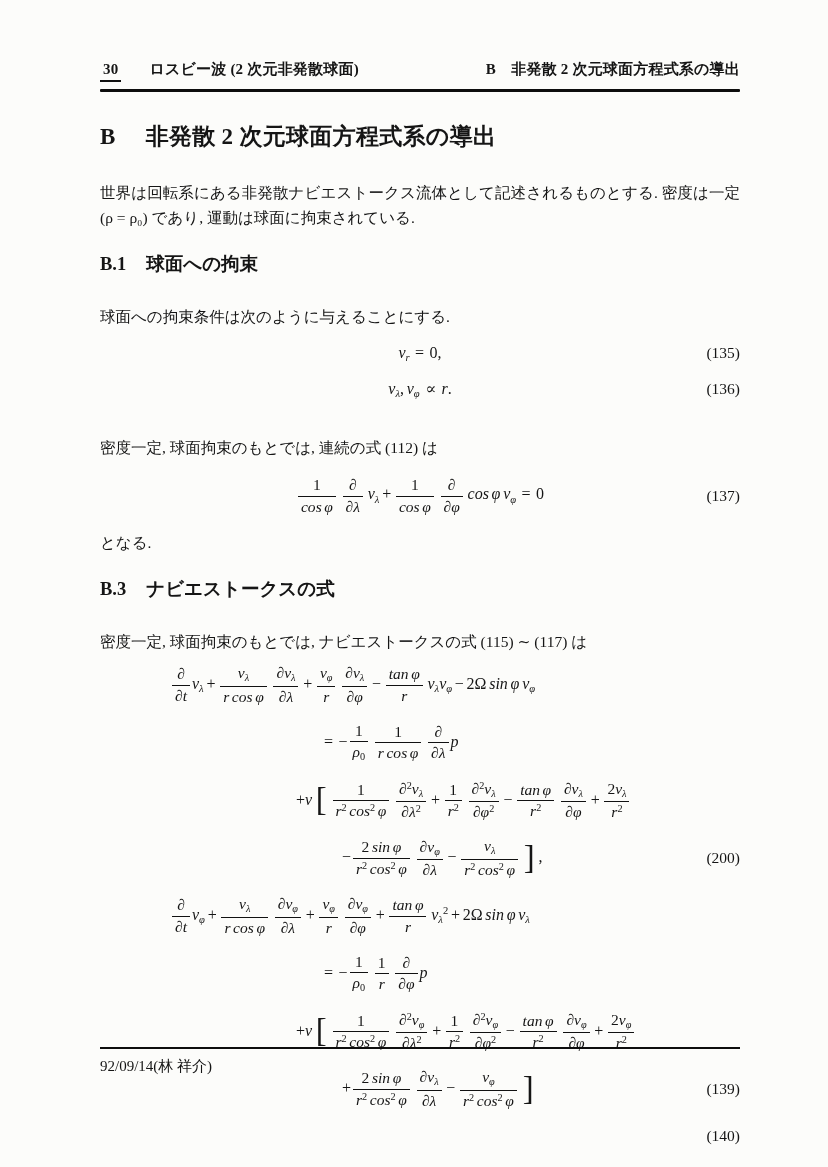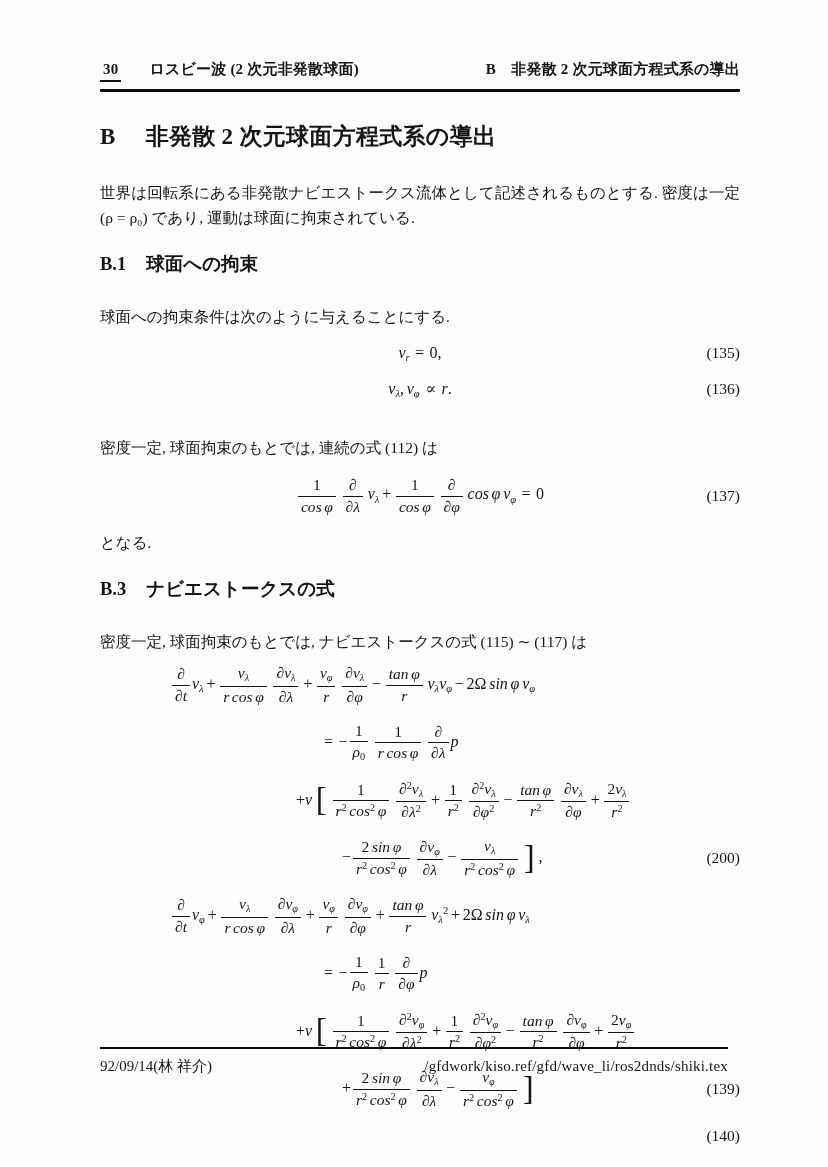--- a/index.html
+++ b/index.html
@@ -34,21 +34,21 @@
   .mn,.rm{font-style:normal;}
   .msp{display:inline-block;width:0.17em;}
   .frac{display:inline-block;vertical-align:middle;text-align:center;margin:0 2px;font-size:0.97em;}
   .frac .num,.frac .den{display:block;padding:1px 3px;line-height:1.18;}
   .frac .den{border-top:1.4px solid #111;}
   .msub{font-size:0.66em;vertical-align:-0.32em;letter-spacing:0;}
   .msup{font-size:0.66em;vertical-align:0.5em;}
   .msub .mi,.msup .mi{font-style:italic;}
   .bigbr{font-size:2.05em;font-weight:400;vertical-align:middle;line-height:0;position:relative;top:-0.04em;padding:0 1px;}
   
-  .footer-wrap{position:absolute;left:100px;right:100px;top:1047px;}
+  .footer-wrap{position:absolute;left:100px;right:88px;top:1047px;}
   .footer-rule{height:2px;background:#0d0d0d;}
   .footer{display:flex;align-items:baseline;font-size:15px;margin-top:8px;}
   .footer .right{letter-spacing:.2px;}
 </style>
 </head>
 <body>
 
 <div class="page">
 
   <div class="running-header">
@@ -122,17 +122,16 @@
       <div class="eqrow">
         <span class="eqtag">(140)</span>
       </div>
     </div>
 
   <div class="footer-wrap">
     <div class="footer-rule"></div>
     <div class="footer">
       <span>92/09/14(林 祥介)</span>
       <span class="spacer"></span>
-      <span class="right">/gfdwork/kiso.ref/gfd/wave_li/ros2dnds/shiki.tex</span>
     </div>
   </div>
 
 </div>
 
 </body></html>

